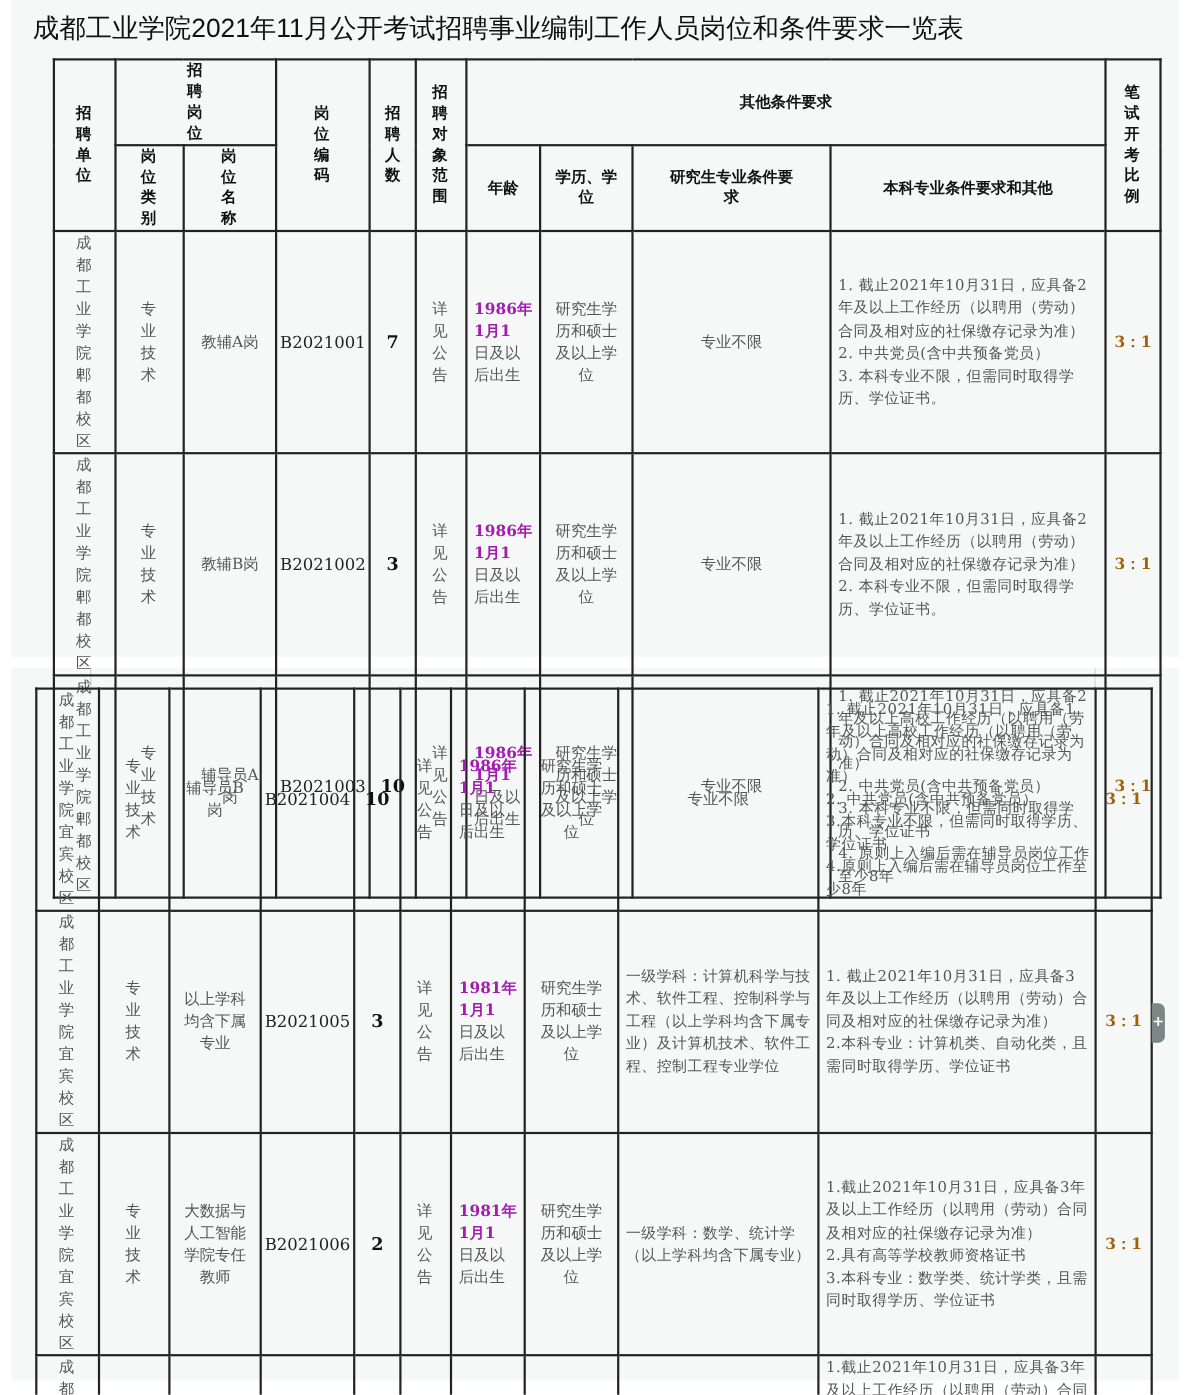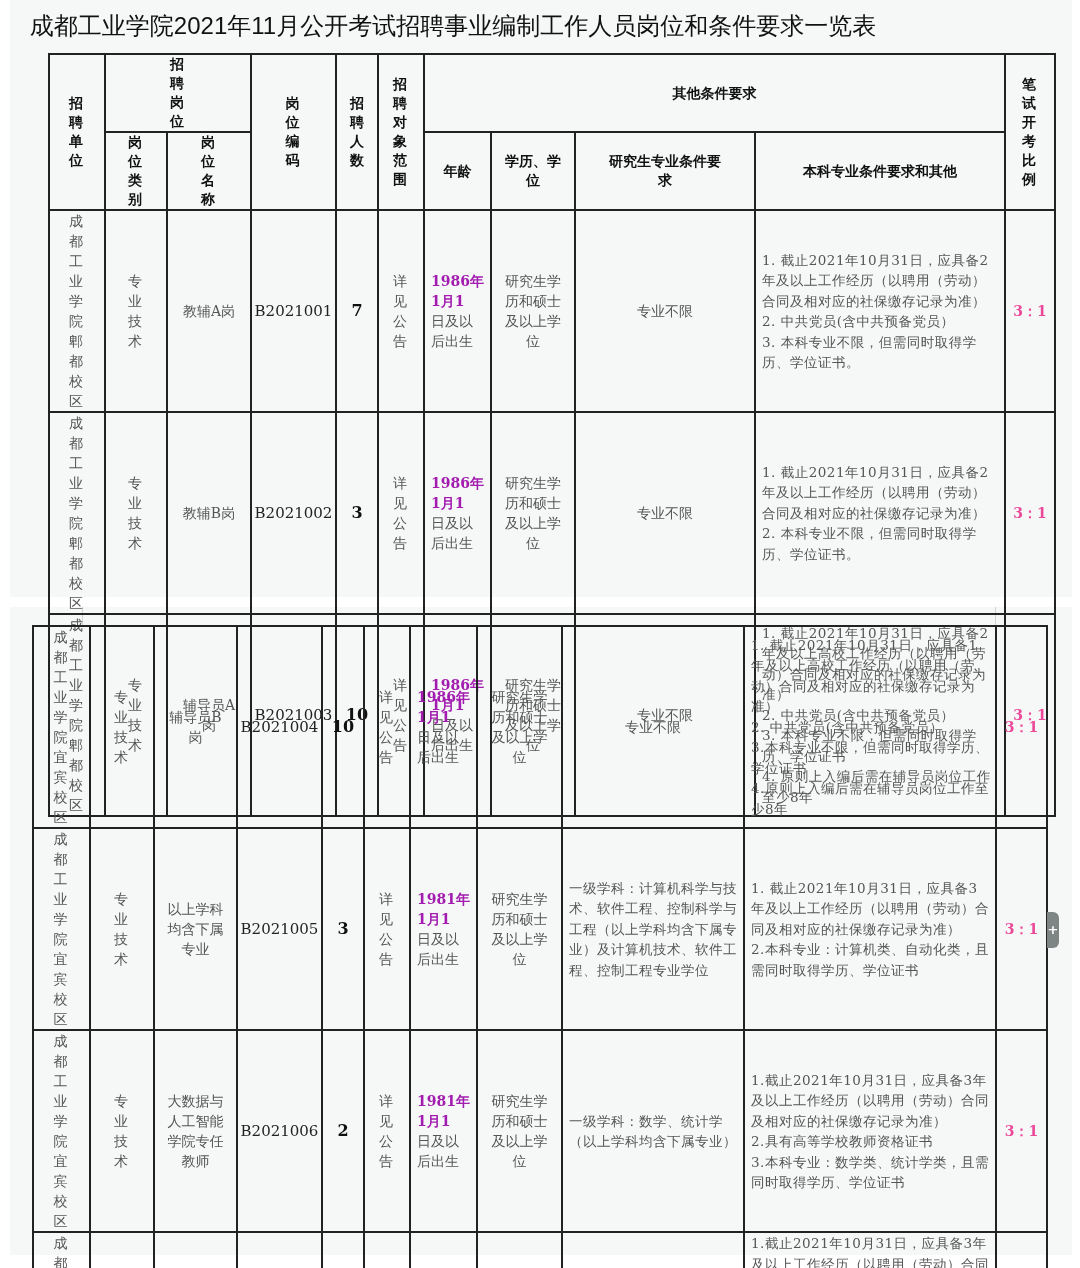--- a/index.html
+++ b/index.html
@@ -19,21 +19,21 @@
   td, th { border: 2px solid #222; text-align: center; vertical-align: middle; padding: 0 2px; font-size: 14px; line-height: 20px; color: #555; }
   th { font-family: "DejaVu Sans", sans-serif; font-weight: bold; color: #111; font-size: 14px; line-height: 19px; }
   .t1 { left: 48px; top: 53px; width: 998px; }
   .t2 { left: 32px; top: 625px; width: 1014px; }
   .vert { width: 2em; margin: 0 auto; word-break: break-all; letter-spacing: 2px; }
   .bold { font-weight: bold; color: #111; font-size: 16px; }
   .code { color: #222; font-size: 15px; border-radius: 22px; }
   .left { text-align: left; padding: 0 6px; }
   .req { text-align: left; padding: 0 6px; font-size: 13.5px; line-height: 20.5px; letter-spacing: 0.5px; }
   .age b { color: #a21caf; }
-  .ratio { font-weight: bold; color: #ec4899; font-size: 14px; }
+  .ratio { font-weight: bold; color: #a16207; font-size: 14px; }
   .sep-line { position: absolute; background: #cfd3d3; }
   .expand-tab {
     position: absolute; left: 1047px; top: 912px; width: 12px; height: 36px; background: #7d8585;
     border-radius: 0 6px 6px 0; color: #fff; font-size: 13px; line-height: 36px; text-align: center;
     font-family: "DejaVu Sans", sans-serif; font-weight: bold;
   }
 </style>
 </head>
 <body>
 

